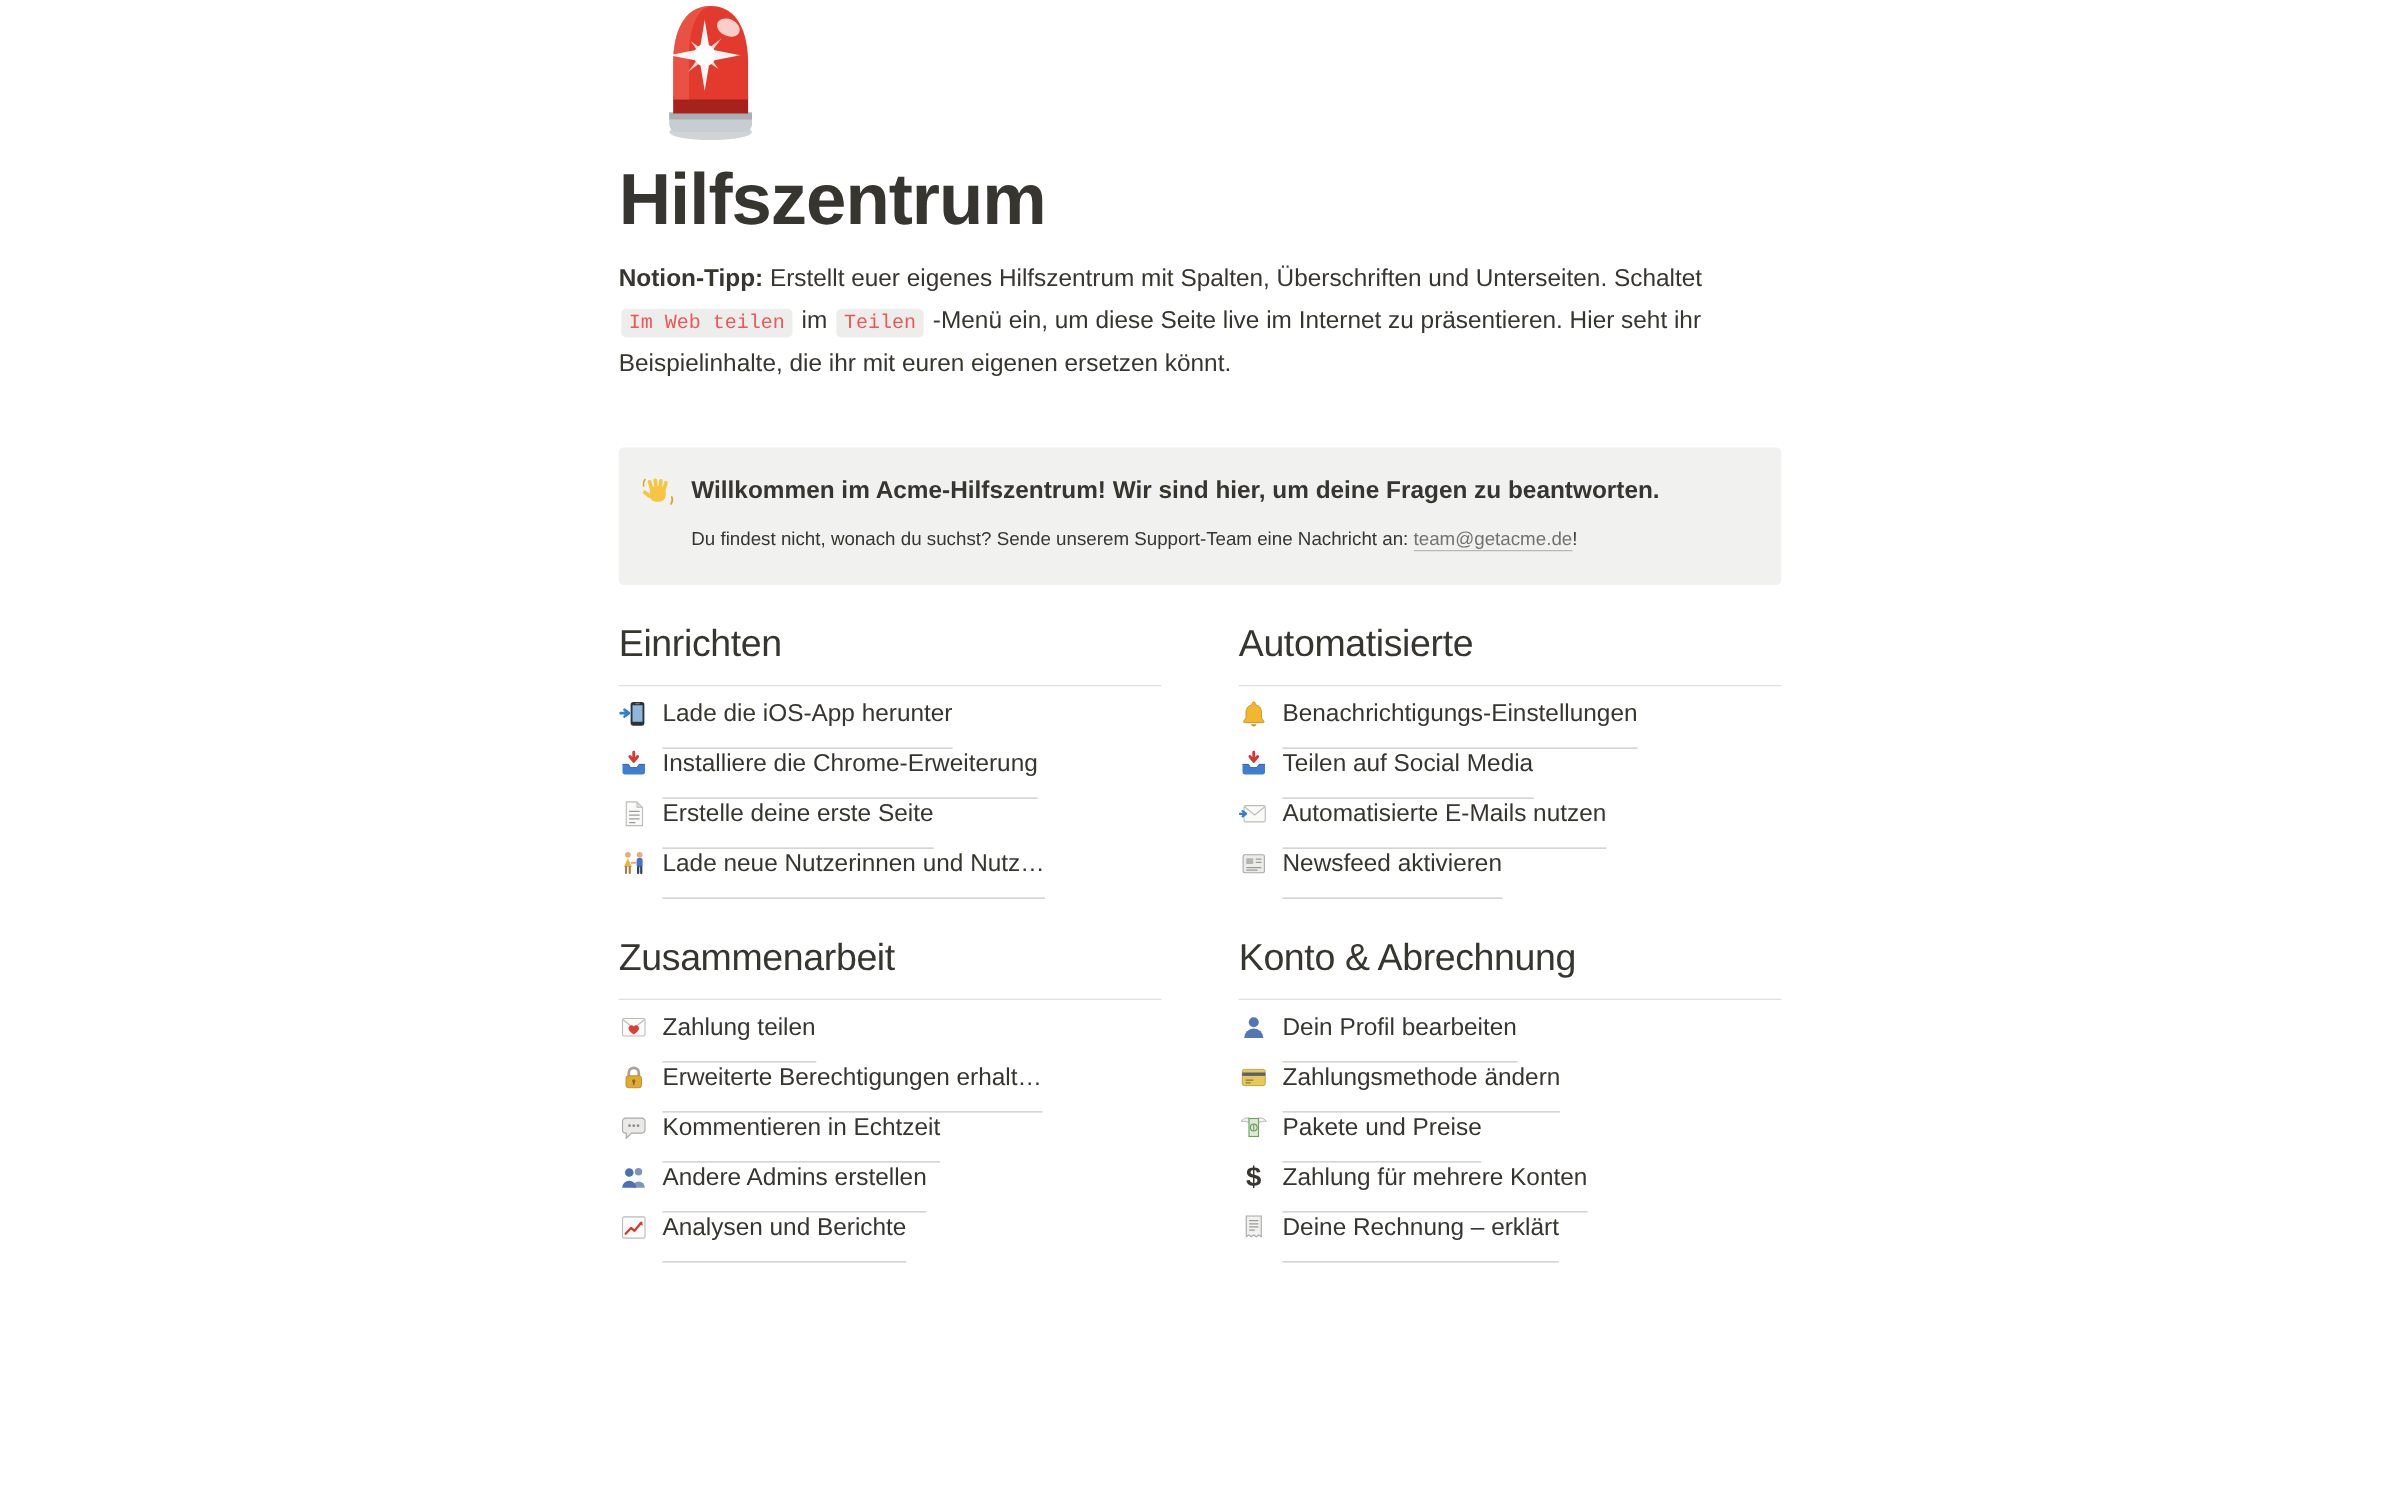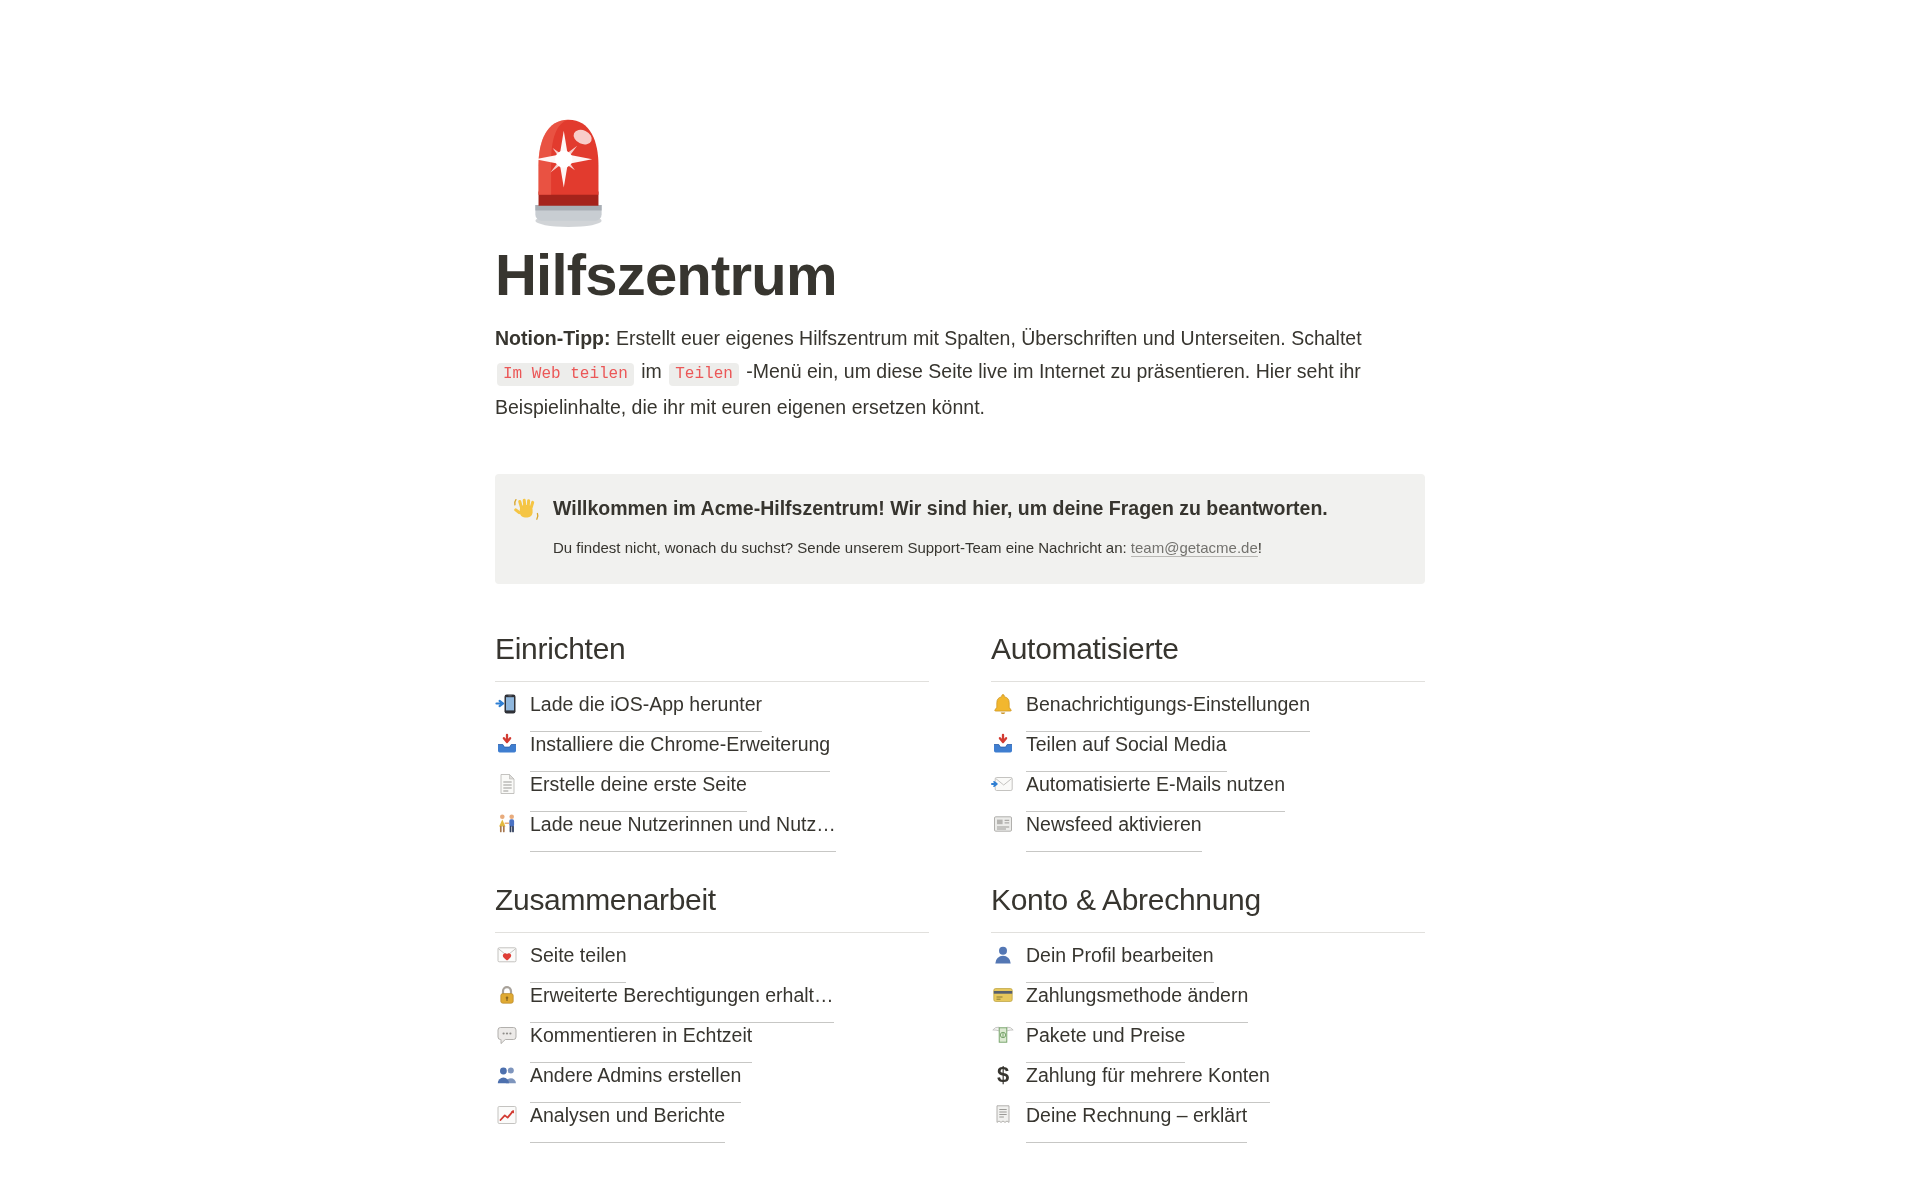--- a/index.html
+++ b/index.html
@@ -3,21 +3,21 @@
 <meta charset="utf-8">
 <style>
   html, body { margin: 0; padding: 0; }
   body {
     width: 1920px; height: 1199px; overflow: hidden;
     background: #ffffff;
     font-family: "Liberation Sans", sans-serif;
     color: var(--text, #37352F);
     -webkit-font-smoothing: antialiased;
   }
-  .content { width: 930px; margin: 0 auto; padding-top: 115px; }
+  .content { width: 930px; margin: 0 auto; }
 
   .page-emoji { height: 112px; margin-left: 26px; margin-bottom: 18px; }
   .page-emoji svg { display: block; }
 
   h1.page-title {
     font-size: 58px; font-weight: 700; line-height: 1.05;
     letter-spacing: -0.8px; margin: 0 0 16px 0; color: var(--text, #37352F);
   }
 
   .intro { font-size: 19.5px; line-height: 33px; margin: 0 0 50px 0; }
@@ -31,21 +31,21 @@
     border-radius: 4px;
     margin: 0 2px;
     white-space: nowrap;
   }
 
   .callout {
     background: var(--callout-bg, #F1F1EF);
     border-radius: 4px;
     padding: 18px 18px 20px 18px;
     display: flex; gap: 13px;
-    margin-bottom: 47px;
+    margin-bottom: 30px;
   }
   .callout-icon { flex: none; width: 27px; padding-top: 4px; }
   .callout-icon svg { display: block; }
   .callout-body { flex: 1; max-width: 872px; }
   .callout-heading { font-weight: 700; font-size: 19.5px; line-height: 32px; margin: 0; }
   .callout-text { font-size: 15px; line-height: 32px; margin: 8px 0 0 0; }
   .email-link {
     color: #73726E; text-decoration: none;
     border-bottom: 1px solid rgba(55,53,47,0.30);
     cursor: pointer;
@@ -186,21 +186,21 @@
           <div class="section-divider"></div>
           <div class="link-list">
             <a href="#" class="page-link-item">
               <span class="icon">
                 <svg width="24" height="24" viewBox="0 0 24 24">
     <rect x="3" y="4.8" width="18" height="14" rx="1.2" fill="#fbfbfa" stroke="#bdbcb9" stroke-width=".9"></rect>
     <path d="M3.5 5.8 l8.5 6.8 8.5 -6.8" fill="none" stroke="#bdbcb9" stroke-width=".9"></path>
     <path d="M12 17.6 c-2.8 -2.1 -4.2 -3.4 -4.2 -5 a2.4 2.4 0 0 1 4.2 -1.5 a2.4 2.4 0 0 1 4.2 1.5 c0 1.6 -1.4 2.9 -4.2 5 Z" fill="#df3e36"></path>
   </svg>
               </span>
-              <span class="page-link-label">Seite teilen</span>
+              <span class="page-link-label">Zahlung teilen</span>
             </a>
             <a href="#" class="page-link-item">
               <span class="icon">
                 <svg width="24" height="24" viewBox="0 0 24 24">
     <path d="M8 11 V8.2 a4 4 0 0 1 8 0 V11" fill="none" stroke="#a8a29a" stroke-width="2.2"></path>
     <rect x="5.8" y="10.6" width="12.4" height="9.6" rx="2" fill="#e0aa33" stroke="#b8882a" stroke-width=".7"></rect>
     <circle cx="12" cy="14.7" r="1.3" fill="#8a671f"></circle>
     <rect x="11.35" y="15.4" width="1.3" height="2.6" rx=".6" fill="#8a671f"></rect>
   </svg>
               </span>

